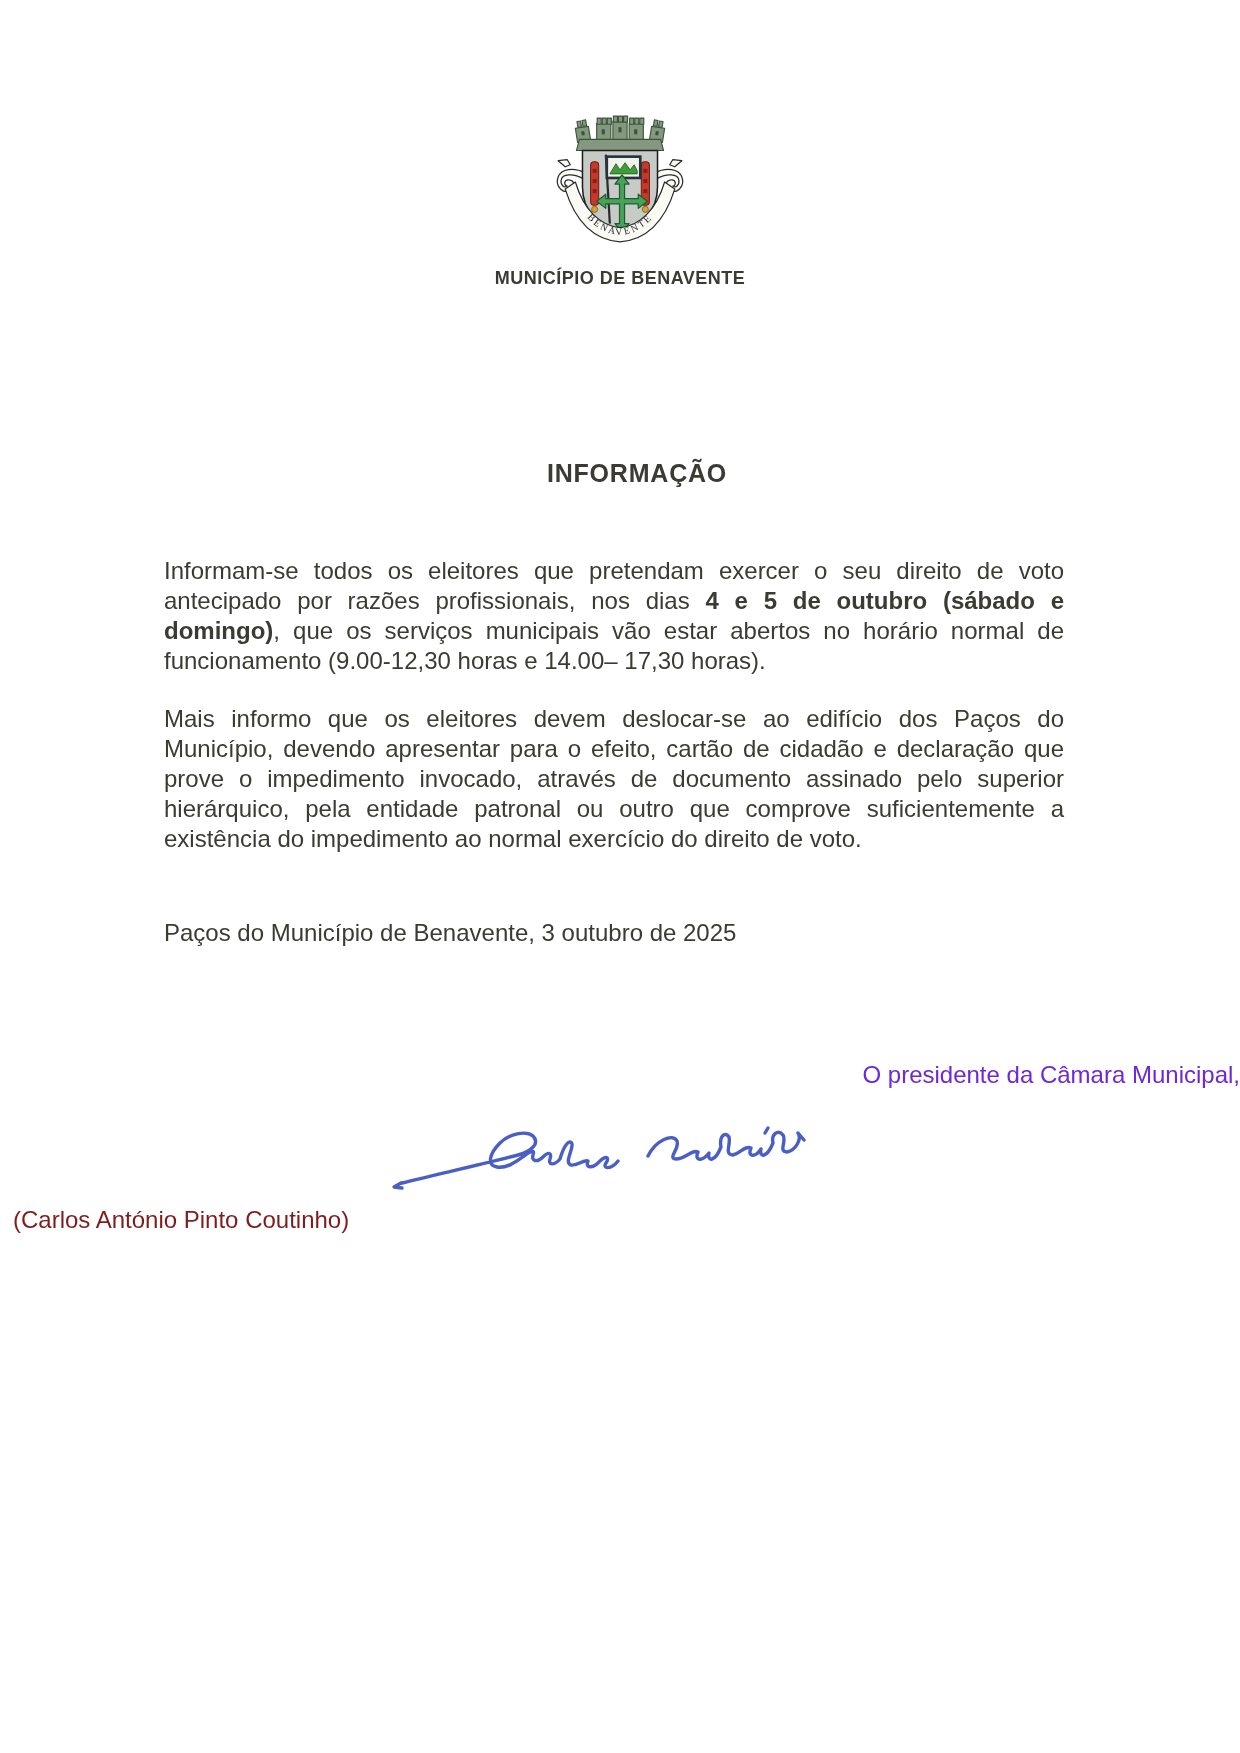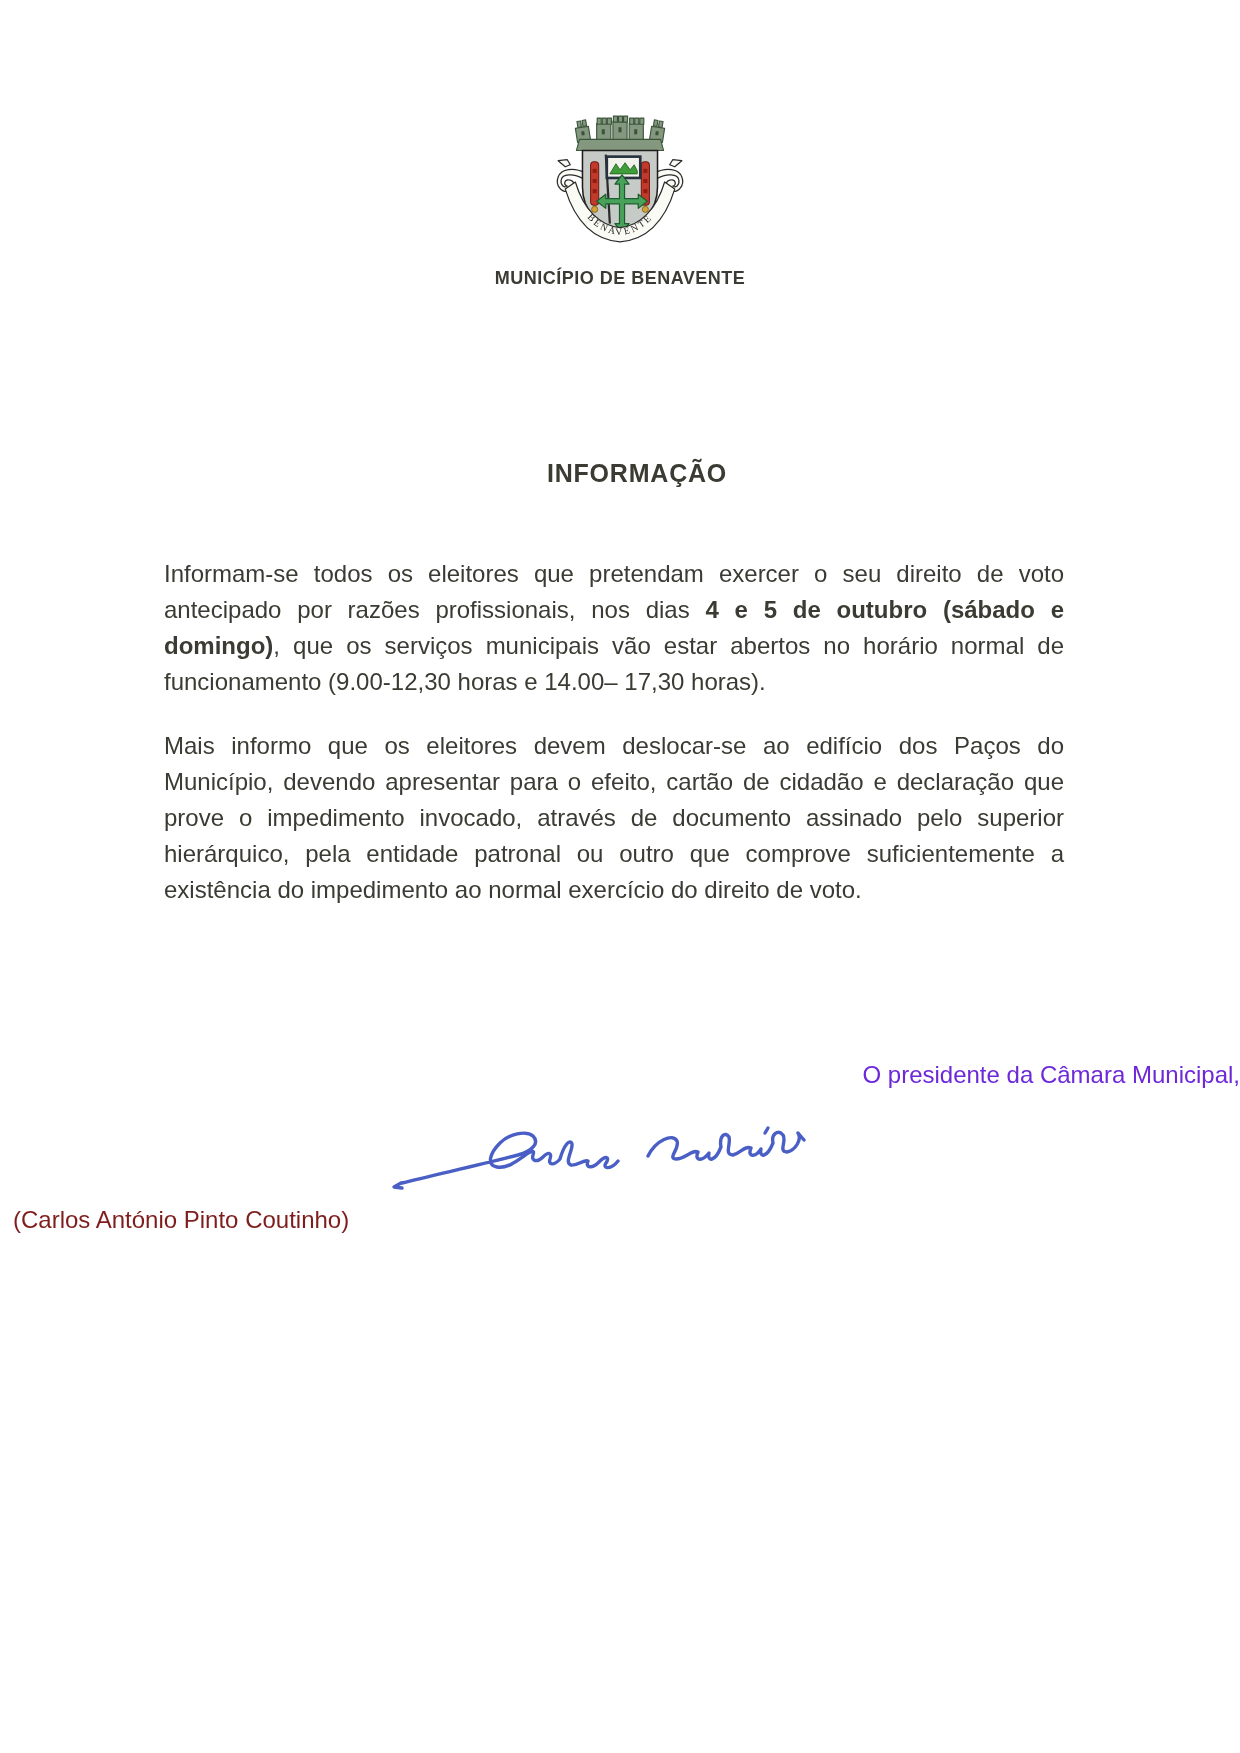--- a/index.html
+++ b/index.html
@@ -42,21 +42,21 @@
   }
   .text-block {
     position: absolute;
     left: 164px;
     top: 556px;
     width: 900px;
   }
   .text-block p {
     margin: 0 0 28px 0;
     font-size: 24px;
-    line-height: 36px;
+    line-height: 30px;
     text-align: justify;
     text-justify: inter-word;
     color: #3b3b33;
   }
   .dateline {
     position: absolute;
     left: 164px;
     top: 919px;
     font-size: 24px;
     color: #3b3b33;
@@ -165,20 +165,21 @@
 
   <div class="muni-title">MUNICÍPIO DE BENAVENTE</div>
 
   <div class="doc-title">INFORMAÇÃO</div>
 
   <div class="text-block">
     <p><span>Informam-se todos os eleitores que pretendam exercer o seu direito de voto antecipado por razões profissionais, nos dias </span><strong>4 e 5 de outubro (sábado e domingo)</strong><span>, que os serviços municipais vão estar abertos no horário normal de funcionamento (9.00-12,30 horas e 14.00– 17,30 horas).</span></p>
     <p>Mais informo que os eleitores devem deslocar-se ao edifício dos Paços do Município, devendo apresentar para o efeito, cartão de cidadão e declaração que prove o impedimento invocado, através de documento assinado pelo superior hierárquico, pela entidade patronal ou outro que comprove suficientemente a existência do impedimento ao normal exercício do direito de voto.</p>
   </div>
 
+  <div class="dateline">Paços do Município de Benavente, 3 outubro de 2025</div>
 
   <div class="signoff">O presidente da Câmara Municipal,</div>
 
   <svg class="signature-svg" viewBox="0 0 450 88" aria-hidden="true">
     <g fill="none" stroke="#4a5fc6" stroke-width="3.4" stroke-linecap="round" stroke-linejoin="round">
       <path d="M21,63 l-7,4 l8,1"></path>
       <path d="M22,63 C58,54 100,45 138,35 C152,31 160,23 153,16 C146,10 129,14 120,23 C110,33 106,45 117,47 C127,49 137,41 144,36 C151,31 155,29 153,35 C151,41 157,43 163,37 C169,31 172,33 170,39 C168,45 174,46 180,39 C184,25 190,18 192,24 C193,30 184,43 191,45 C198,46 204,39 208,41 C205,48 212,49 219,42 C226,35 230,37 226,43 C222,49 231,50 238,41"></path>
       <path d="M268,36 C276,20 293,13 297,21 C300,29 287,38 296,39 C306,39 312,29 318,32 C314,41 322,42 329,33 C327,42 335,42 341,27 C339,16 345,11 349,17 C351,24 344,35 353,35 C361,33 365,25 371,28 C367,37 375,38 381,29 C379,38 387,38 393,23 C391,14 398,9 403,15 C407,21 398,32 407,32 C416,30 422,19 418,13 L424,20"></path>
       <path d="M385,13 l3,-5"></path>
     </g>

